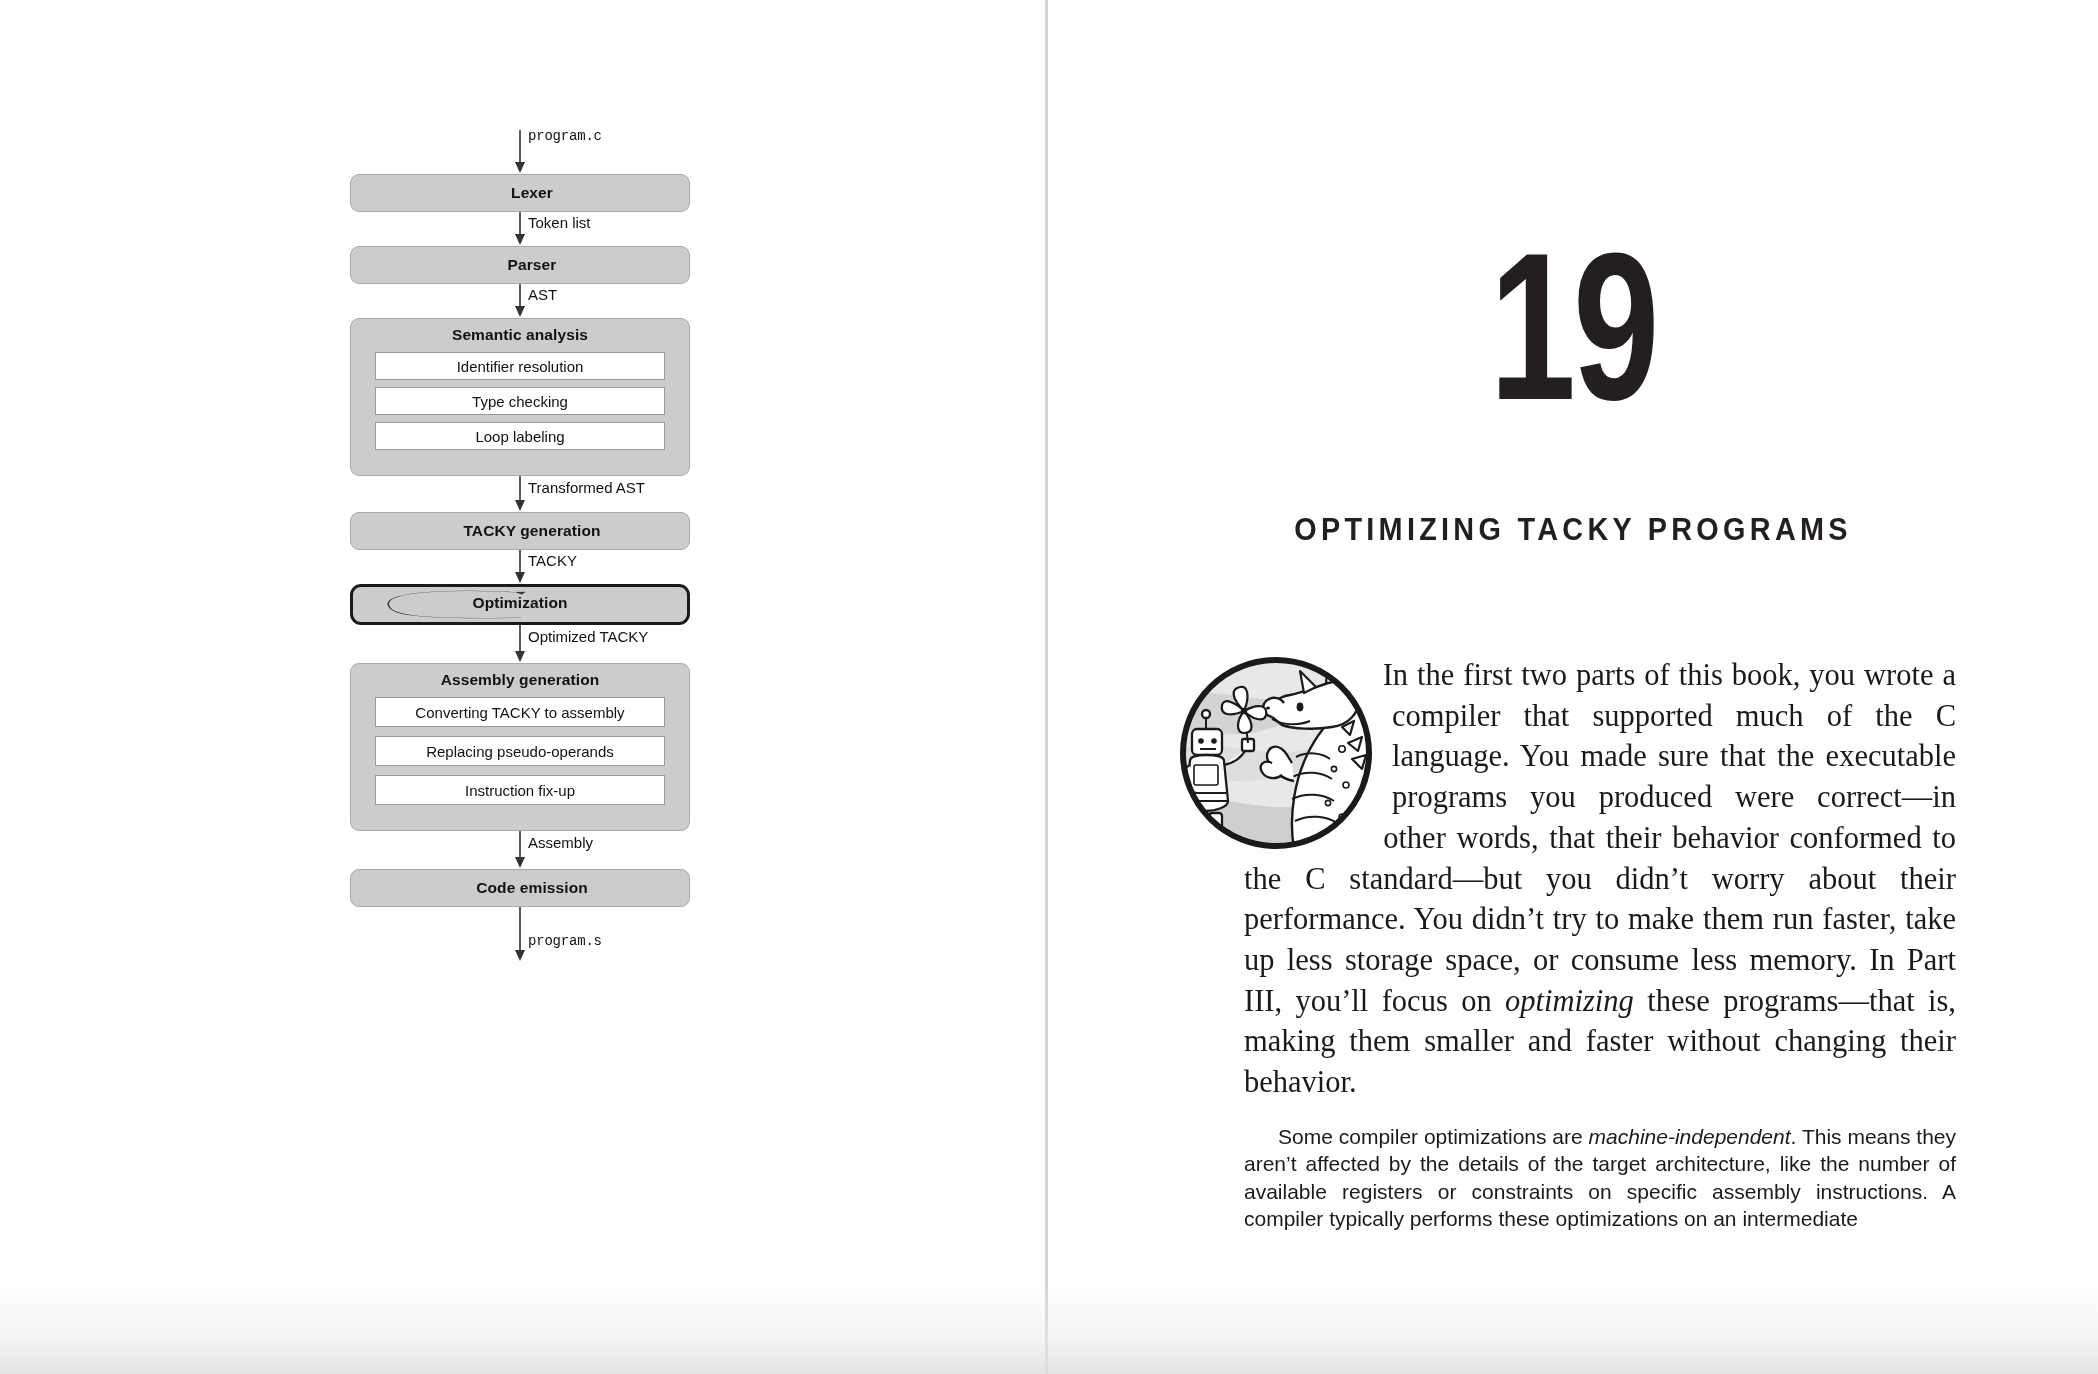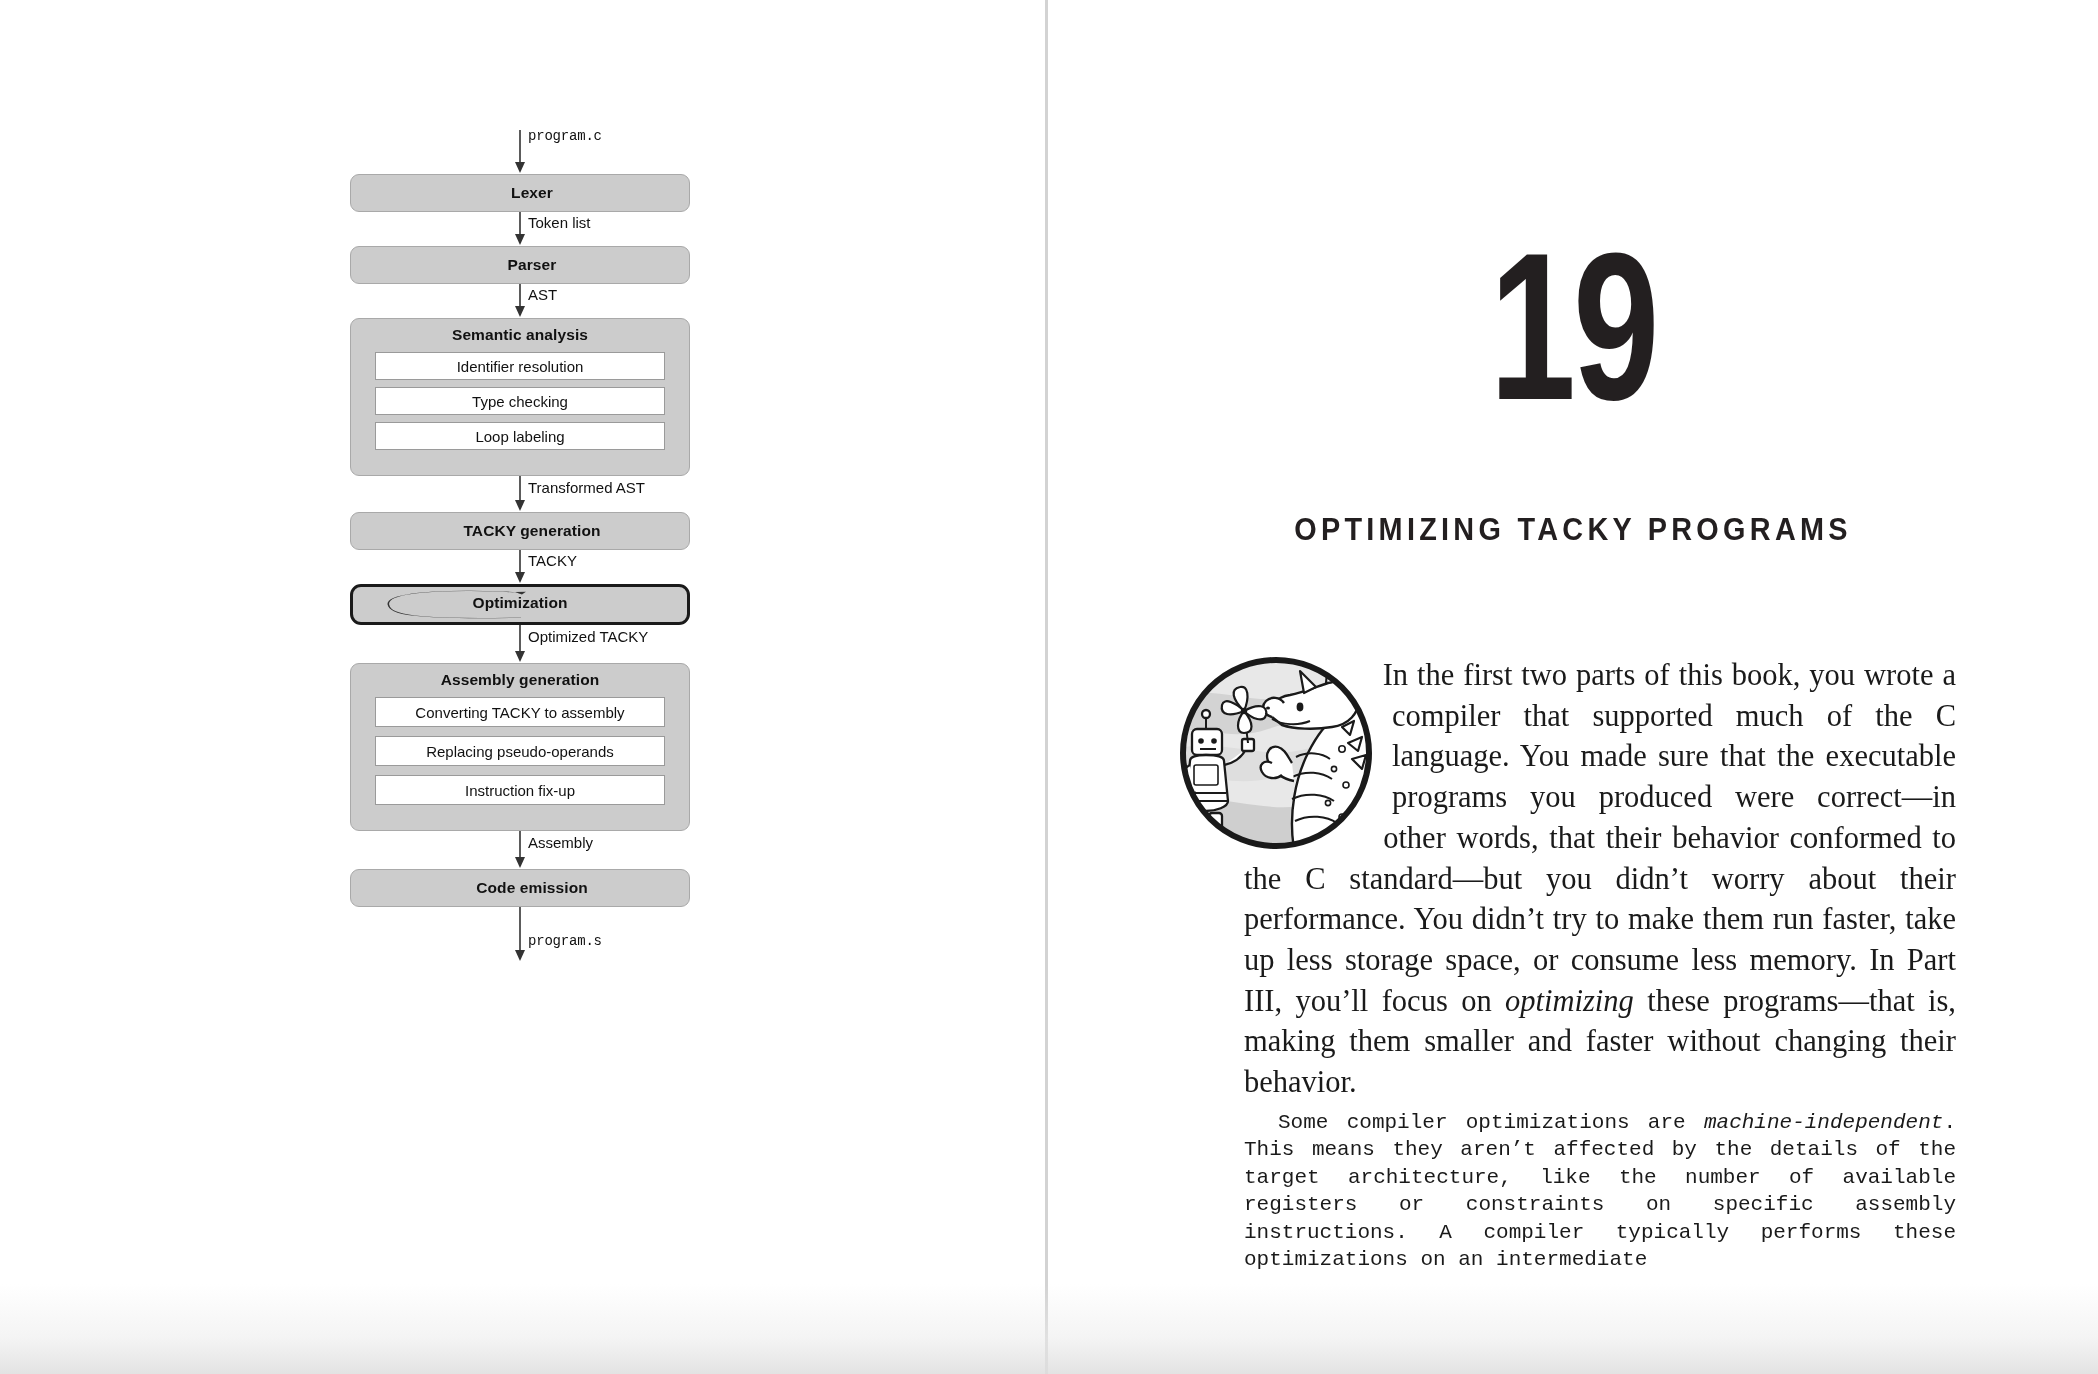--- a/index.html
+++ b/index.html
@@ -213,26 +213,26 @@
     line-height: 1.335;
     color: #1a1a1a;
     text-align: justify;
     text-justify: inter-word;
     margin: 0;
     hyphens: manual;
   }
   .lead .ital { font-style: italic; }
 
   .para {
-    font-family: Liberation Mono, monospace;
+    font-family: Liberation Sans, sans-serif;
     font-size: 21px;
     line-height: 1.31;
     color: #1a1a1a;
     text-align: justify;
-    margin: 6px 0 0 0;
+    margin: 20px 0 0 0;
     text-indent: 34px;
   }
   .para .ital { font-style: italic; }
 </style>
 </head>
 <body>
 
 <div class="spread">
 
   <div class="left-page">

